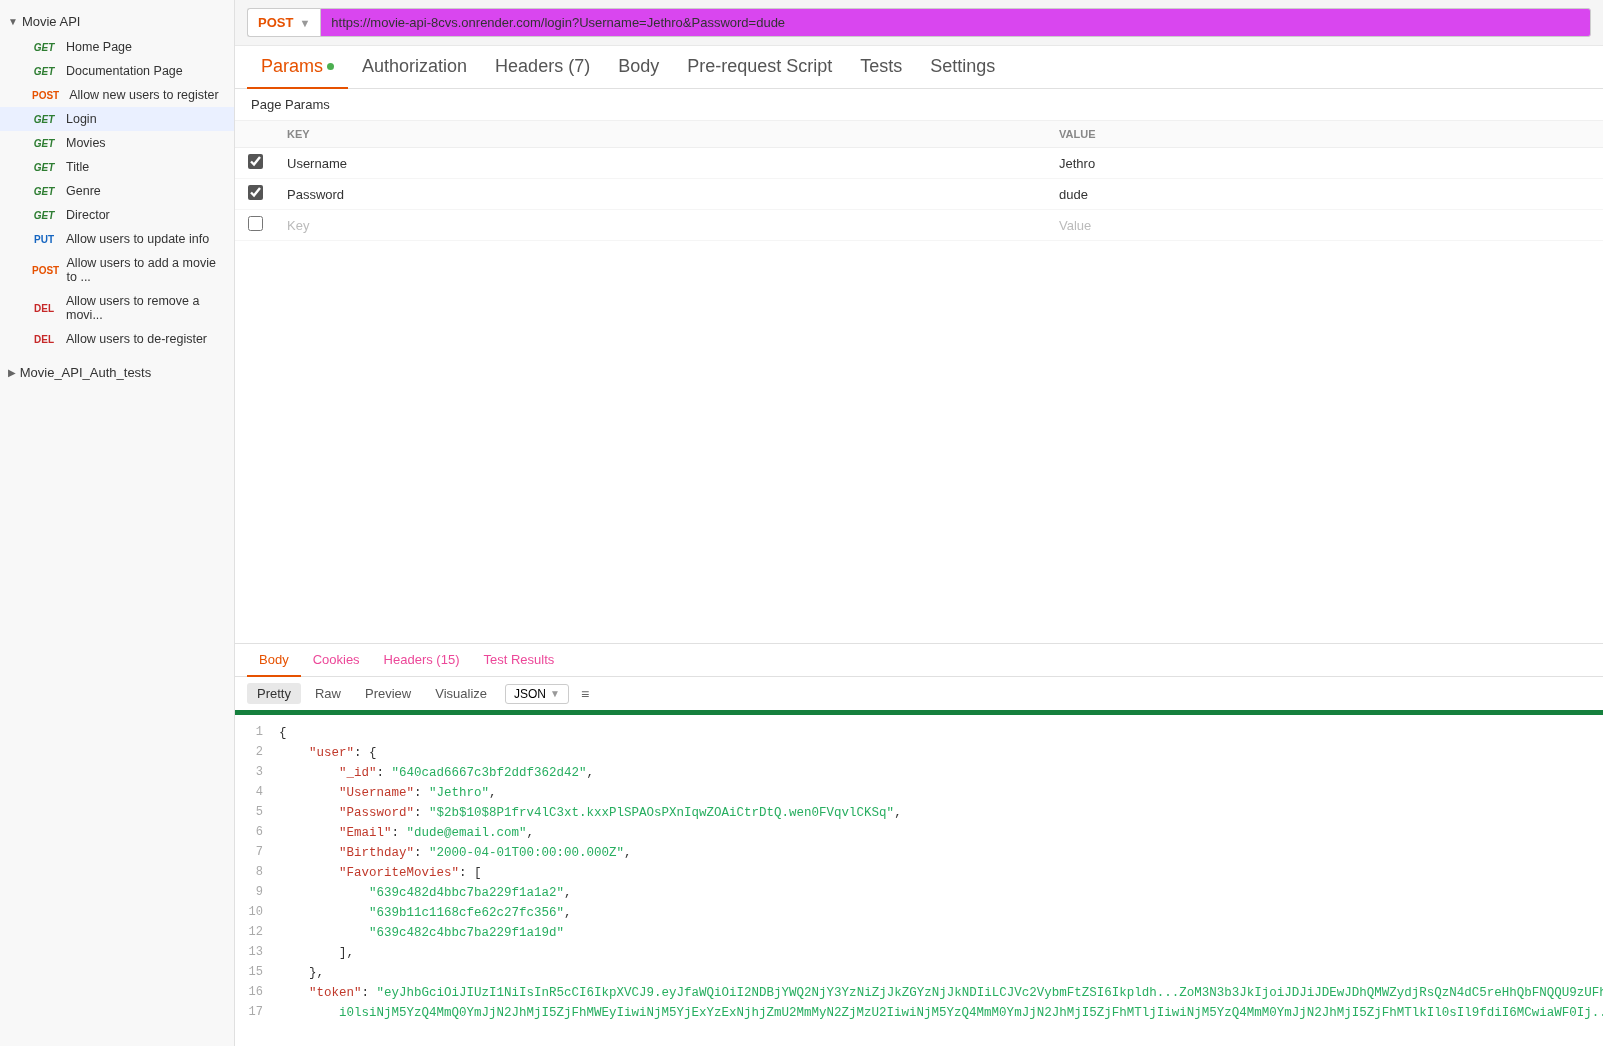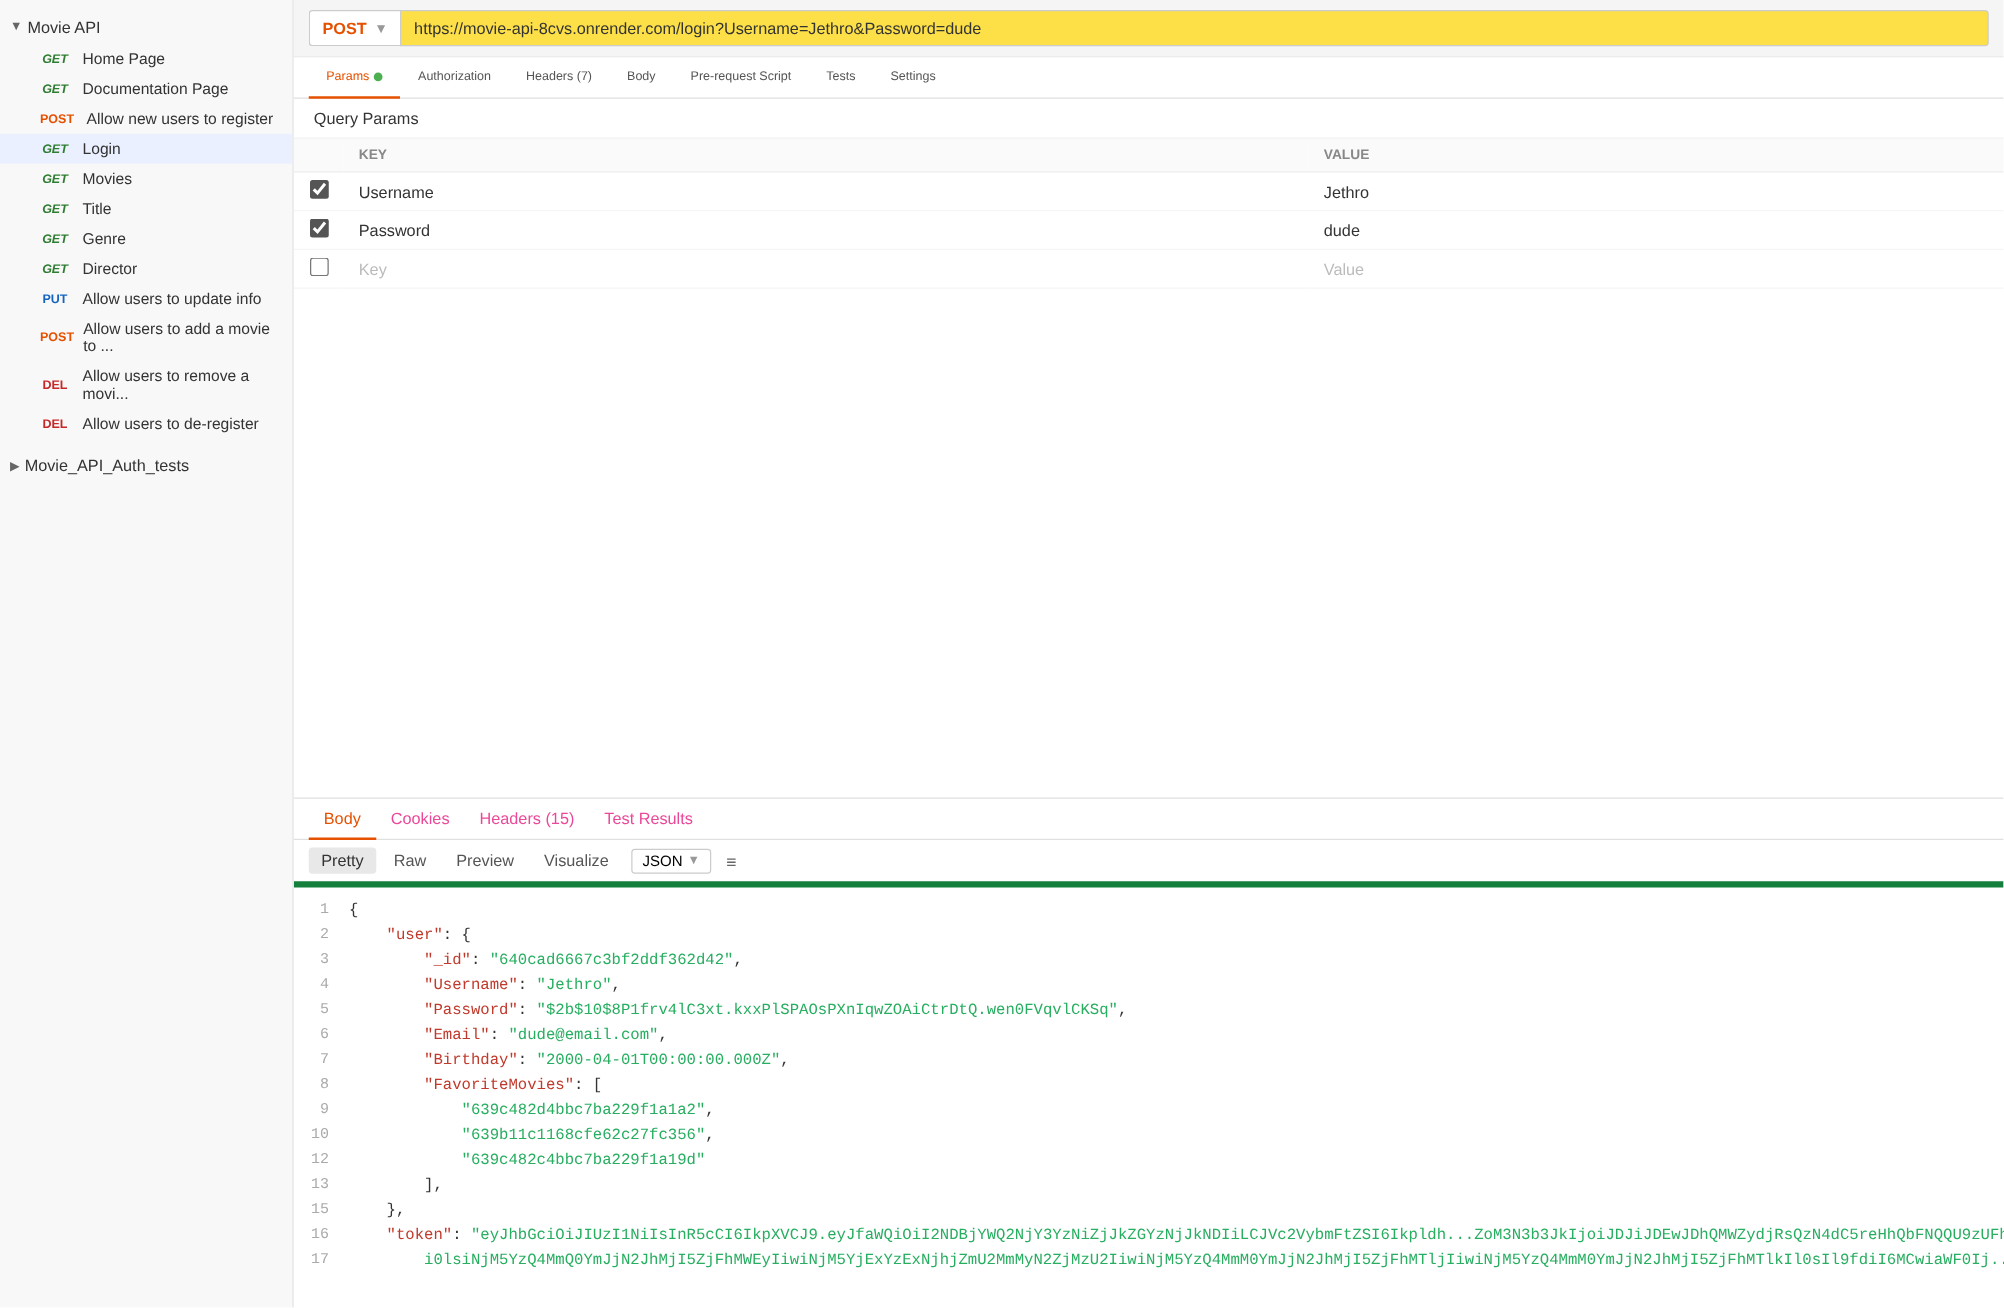--- a/index.html
+++ b/index.html
@@ -80,35 +80,35 @@
       align-items: center;
       gap: 6px;
     }
     .url-input {
       flex: 1;
       border: 1px solid #ccc;
       padding: 6px 10px;
       font-size: 13px;
       color: #333;
       border-radius: 0 3px 3px 0;
-      background: #fde047;
+      background: #d946ef;
       outline: none;
     }
 
     
     .tabs-bar {
       display: flex;
       border-bottom: 1px solid #e0e0e0;
       padding: 0 12px;
       background: #fff;
     }
     .tab-item {
       padding: 10px 14px;
       cursor: pointer;
-      font-size: 10px;
+      font-size: 18px;
       color: #555;
       border-bottom: 2px solid transparent;
       margin-bottom: -1px;
       display: flex;
       align-items: center;
       gap: 4px;
     }
     .tab-item.active { color: #e65100; border-bottom: 2px solid #e65100; }
     .tab-dot {
       width: 7px;
@@ -341,21 +341,21 @@
     <div class="tab-item">
       <span>Tests</span>
     </div>
     <div class="tab-item">
       <span>Settings</span>
     </div>
   </div>
 
   <div>
     <div class="section-header">
-      <span>Query Params</span>
+      <span>Page Params</span>
     </div>
     <table class="params-table">
       <thead>
         <tr>
           <th class="checkbox-cell"></th>
           <th>KEY</th>
           <th>VALUE</th>
         </tr>
       </thead>
       <tbody>

